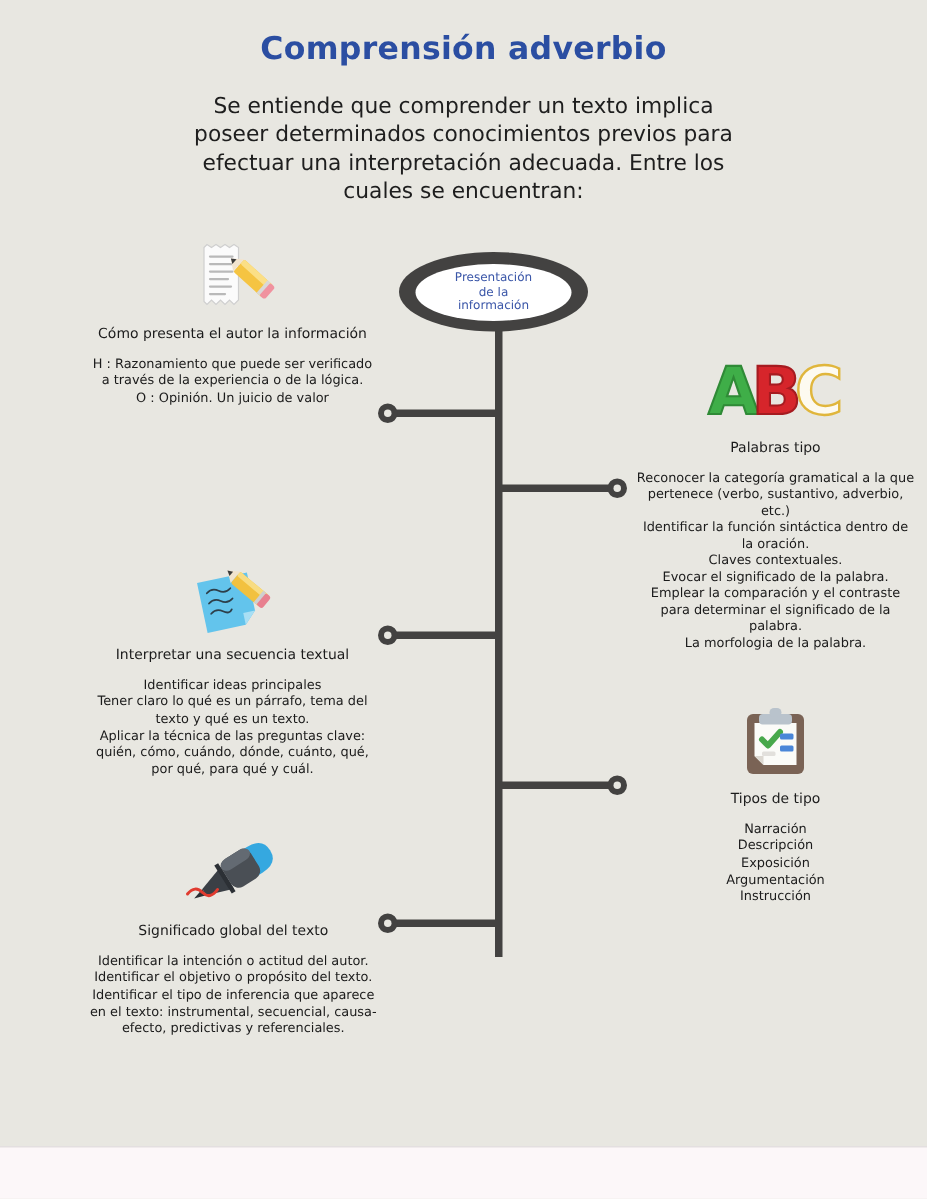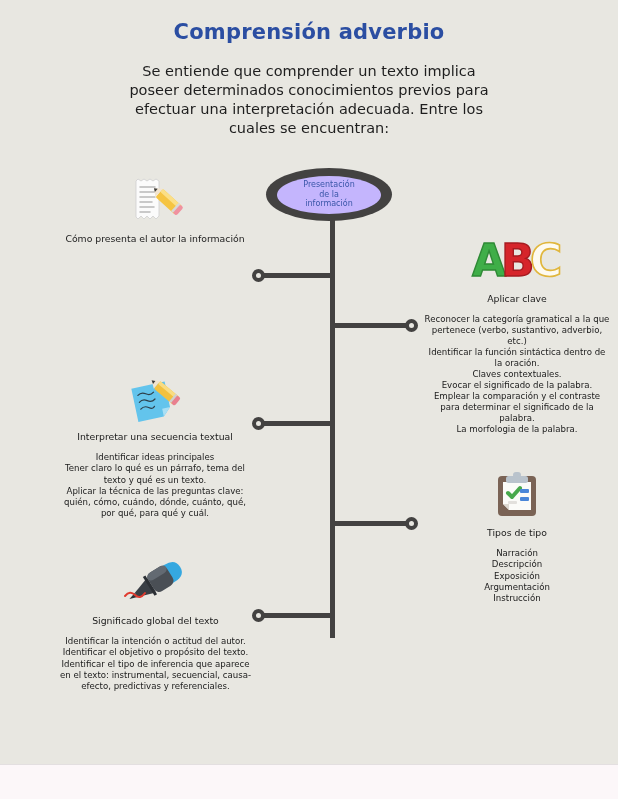--- a/index.html
+++ b/index.html
@@ -101,21 +101,21 @@
     border-radius: 50%;
     background: #434241;
     display: flex;
     align-items: center;
     justify-content: center;
   }
   #center-node-inner {
     width: 104px;
     height: 38px;
     border-radius: 50%;
-    background: #c4b5fd;
+    background: #ffffff;
     display: flex;
     align-items: center;
     justify-content: center;
   }
   #center-node-label {
     font-family: "DejaVu Sans", sans-serif;
     font-size: 8px;
     line-height: 1.18;
     color: #3a56a8;
     text-align: center;
@@ -142,21 +142,21 @@
     font-family: "DejaVu Sans", sans-serif;
     font-size: 8.6px;
     color: #1b1b1b;
     line-height: 1.3;
     margin-top: 9px;
     white-space: pre-line;
   }
   .blk-body.tight { line-height: 1.28; }
 
   
-  #block-autor   { left: 60px;  top: 176px; width: 190px; }
+  #block-autor   { left: 60px;  top: 160px; width: 190px; }
   #block-secuencia { left: 60px; top: 374px; width: 190px; }
   #block-significado { left: 58px; top: 558px; width: 195px; }
   #block-palabras { left: 424px; top: 238px; width: 186px; }
   #block-tipos   { left: 424px; top: 470px; width: 186px; }
 </style>
 </head>
 <body>
 
 <div id="poster">
 
@@ -214,20 +214,22 @@
           <rect x="33" y="16" width="26" height="11" rx="1.5" fill="#f5c442"></rect>
           <rect x="33" y="16" width="26" height="4" rx="1.5" fill="#fbdf86"></rect>
           <path d="M33 16 L26 21.5 L33 27 Z" fill="#f2e4cf"></path>
           <path d="M29.2 19.4 L26 21.5 L29.2 23.6 Z" fill="#3b3b3b"></path>
           <rect x="56" y="16" width="5" height="11" rx="2" fill="#f0929f"></rect>
           <rect x="54" y="16" width="2.5" height="11" fill="#d8d8d8"></rect>
         </g>
       </g>
     </svg>
     <div class="blk-title">Cómo presenta el autor la información</div>
+    <div class="blk-body">H : Razonamiento que puede ser verificado a través de la experiencia o de la lógica.
+O : Opinión. Un juicio de valor</div>
   </div>
 
   <div class="block" id="block-significado">
     <svg class="icon" width="70" height="50" viewBox="0 0 70 50">
       <g transform="rotate(-32 35 25)">
         <path d="M52 14 q12 0 12 10 q0 10 -12 10 L40 34 L40 14 Z" fill="#35a8e0"></path>
         <rect x="30" y="13" width="22" height="22" rx="6" fill="#4a4f55"></rect>
         <rect x="30" y="13" width="22" height="8" rx="5" fill="#636a72"></rect>
         <path d="M30 16 L12 22 L12 27 L30 33 Z" fill="#3a3f45"></path>
         <path d="M12 22 L4 24.5 L12 27 Z" fill="#2c3035"></path>
@@ -268,21 +270,21 @@
   </div>
 
   <div class="block" id="block-palabras">
     <svg class="icon" width="92" height="48" viewBox="0 0 92 48">
       <g font-family="DejaVu Sans, sans-serif" font-size="44" font-weight="bold">
         <text x="1" y="38" fill="#3fae48" stroke="#2f8a36" stroke-width="1.4">A</text>
         <text x="30" y="38" fill="#d6252b" stroke="#a61b20" stroke-width="1.4">B</text>
         <text x="59" y="38" fill="#fdfaf0" stroke="#e0b63c" stroke-width="1.6">C</text>
       </g>
     </svg>
-    <div class="blk-title">Aplicar clave</div>
+    <div class="blk-title">Palabras tipo</div>
     <div class="blk-body tight">Reconocer la categoría gramatical a la que pertenece (verbo, sustantivo, adverbio, etc.)
 Identificar la función sintáctica dentro de la oración.
 Claves contextuales.
 Evocar el significado de la palabra.
 Emplear la comparación y el contraste para determinar el significado de la palabra.
 La morfologia de la palabra.</div>
   </div>
 
   <div class="block" id="block-tipos">
     <svg class="icon" width="50" height="50" viewBox="0 0 50 50">

